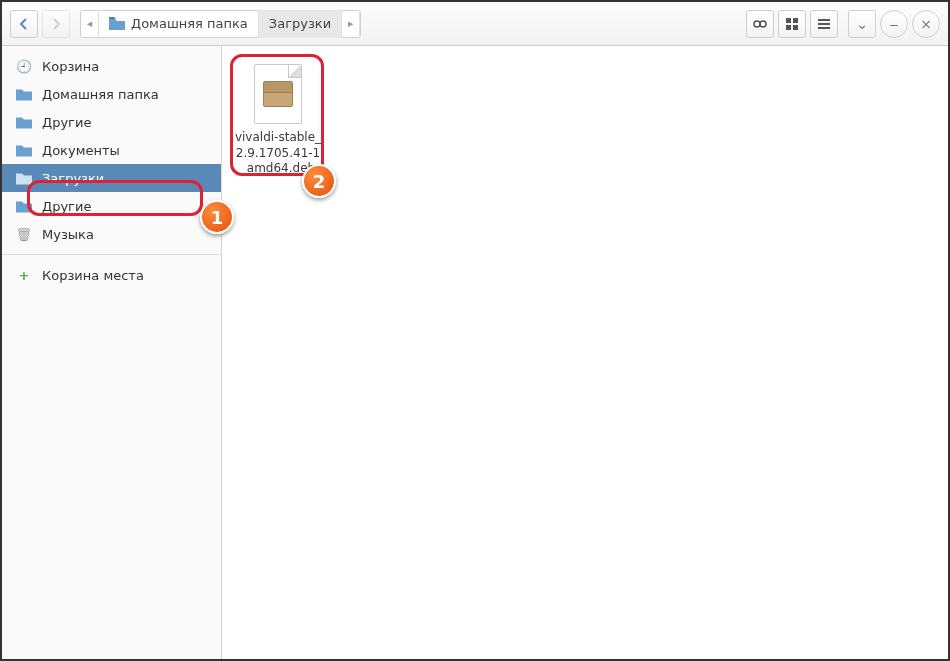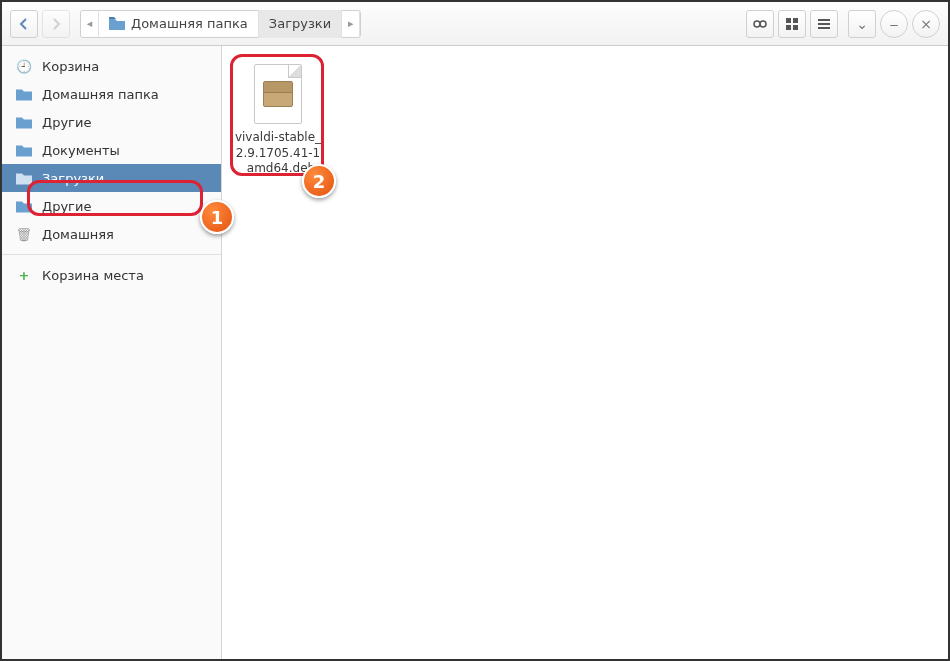--- a/index.html
+++ b/index.html
@@ -137,21 +137,21 @@
     <div class="sb-item">
       <span class="sb-icon folder-icon">
           <svg viewBox="0 0 16 13">
             <path d="M0 2 h6 l2 2 h8 v9 h-16 z" fill="#6aa0d0"></path>
           </svg>
         </span>
       <span>Другие</span>
     </div>
     <div class="sb-item">
       <span class="sb-icon" style="color:#999">🗑</span>
-      <span>Домашняя</span>
+      <span>Музыка</span>
     </div>
     <div class="sb-sep"></div>
     <div class="sb-item">
       <span class="sb-icon" style="color:#4caf50;font-weight:bold">+</span>
       <span>Корзина места</span>
     </div>
   </div>
 
   <div class="content">
     <div class="file">

